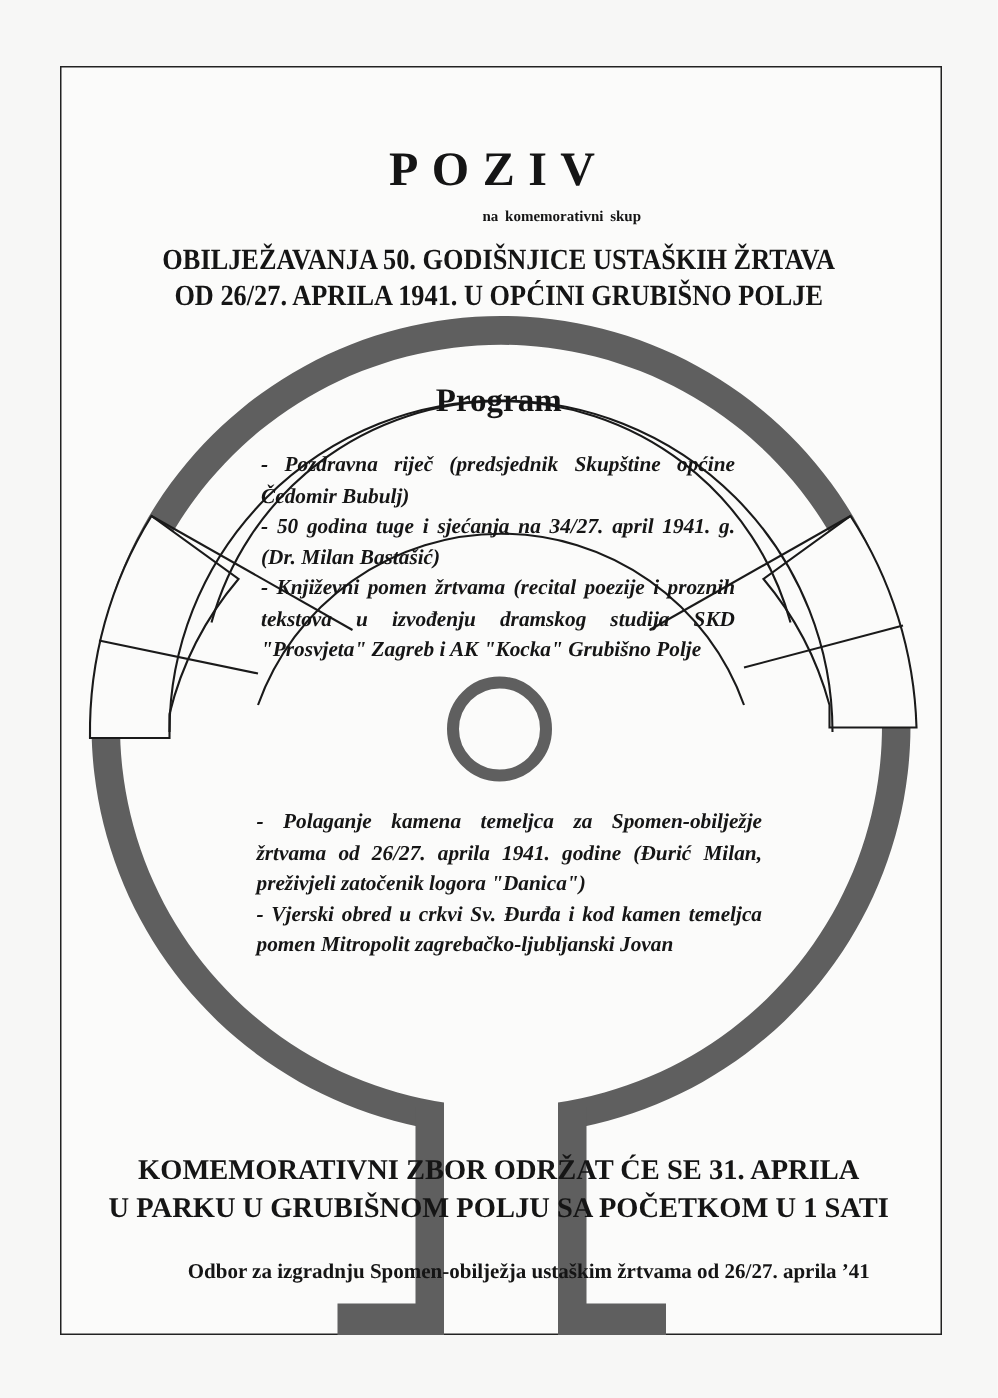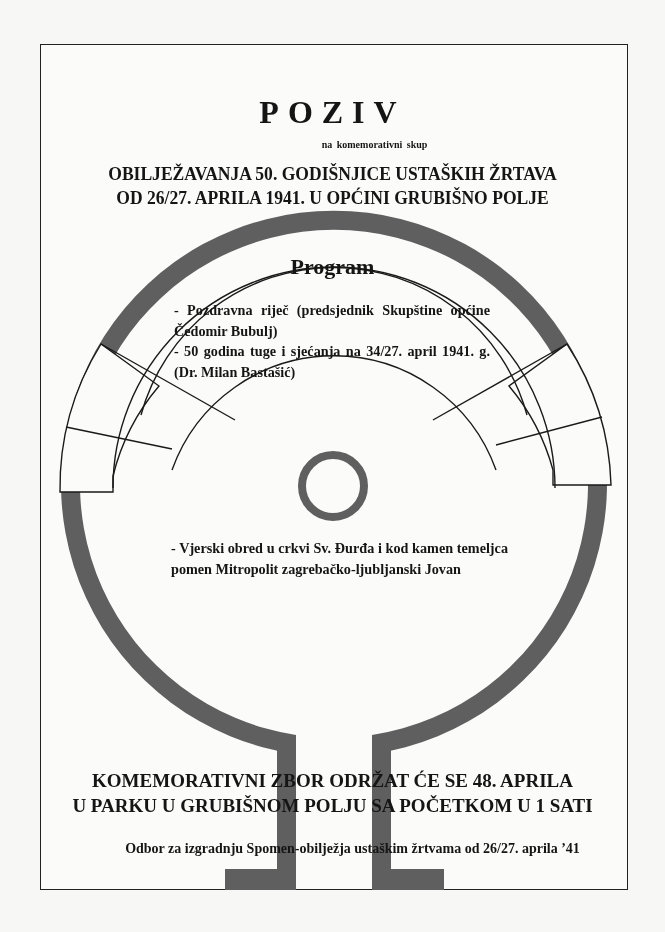--- a/index.html
+++ b/index.html
@@ -12,21 +12,21 @@
   .frame {
     position: absolute; left: 40px; top: 44px; width: 588px; height: 846px;
     border: 1.5px solid #222; box-sizing: border-box; background: #fbfbfa;
   }
   svg.plan { position: absolute; left: 0; top: 0; width: 665px; height: 932px; }
   .txt { position: absolute; left: 0; width: 665px; text-align: center; font-weight: bold; }
   .title { top: 88px; font-size: 32px; letter-spacing: 9px; line-height: 48px; }
   .subtitle { top: 137px; font-size: 10px; line-height: 16px; word-spacing: 2px; padding-left: 42px; }
   .heading { top: 162px; font-size: 19.5px; line-height: 24px; transform: scaleX(0.9); }
   .program { top: 249px; font-size: 22px; line-height: 36px; }
-  .list { position: absolute; font-weight: bold; font-size: 14.2px; line-height: 20.5px; }
+  .list { position: absolute; font-weight: bold; font-size: 14.2px; line-height: 20.5px; font-style: italic; }
   .list1 { left: 174px; top: 300px; width: 316px; }
   .list2 { left: 171px; top: 538px; width: 337px; }
   .list .item { display: block; text-align: justify; }
   .footer { top: 768px; font-size: 19px; line-height: 25px; }
   .credit { top: 840px; font-size: 14px; line-height: 18px; margin-left: 20px; }
 </style>
 </head>
 <body>
 
 <div class="frame"></div>
@@ -69,23 +69,25 @@
 <div class="txt subtitle">na komemorativni skup</div>
 <div class="txt heading">
   <div>OBILJEŽAVANJA 50. GODIŠNJICE USTAŠKIH ŽRTAVA</div>
   <div>OD 26/27. APRILA 1941. U OPĆINI GRUBIŠNO POLJE</div>
 </div>
 <div class="txt program">Program</div>
 
 <div class="list list1">
   <span class="item">- Pozdravna riječ (predsjednik Skupštine općine Čedomir Bubulj)</span>
   <span class="item">- 50 godina tuge i sjećanja na 34/27. april 1941. g. (Dr. Milan Bastašić)</span>
+  <span class="item">- Književni pomen žrtvama (recital poezije i proznih tekstova u izvođenju dramskog studija SKD "Prosvjeta" Zagreb i AK "Kocka" Grubišno Polje</span>
 </div>
 
 <div class="list list2">
+  <span class="item">- Polaganje kamena temeljca za Spomen-obilježje žrtvama od 26/27. aprila 1941. godine (Đurić Milan, preživjeli zatočenik logora "Danica")</span>
   <span class="item">- Vjerski obred u crkvi Sv. Đurđa i kod kamen temeljca pomen Mitropolit zagrebačko-ljubljanski Jovan</span>
 </div>
 
 <div class="txt footer">
-  <div>KOMEMORATIVNI ZBOR ODRŽAT ĆE SE 48. APRILA</div>
+  <div>KOMEMORATIVNI ZBOR ODRŽAT ĆE SE 31. APRILA</div>
   <div>U PARKU U GRUBIŠNOM POLJU SA POČETKOM U 1 SATI</div>
 </div>
 <div class="txt credit">Odbor za izgradnju Spomen-obilježja ustaškim žrtvama od 26/27. aprila ’41</div>
 
 </body></html>

